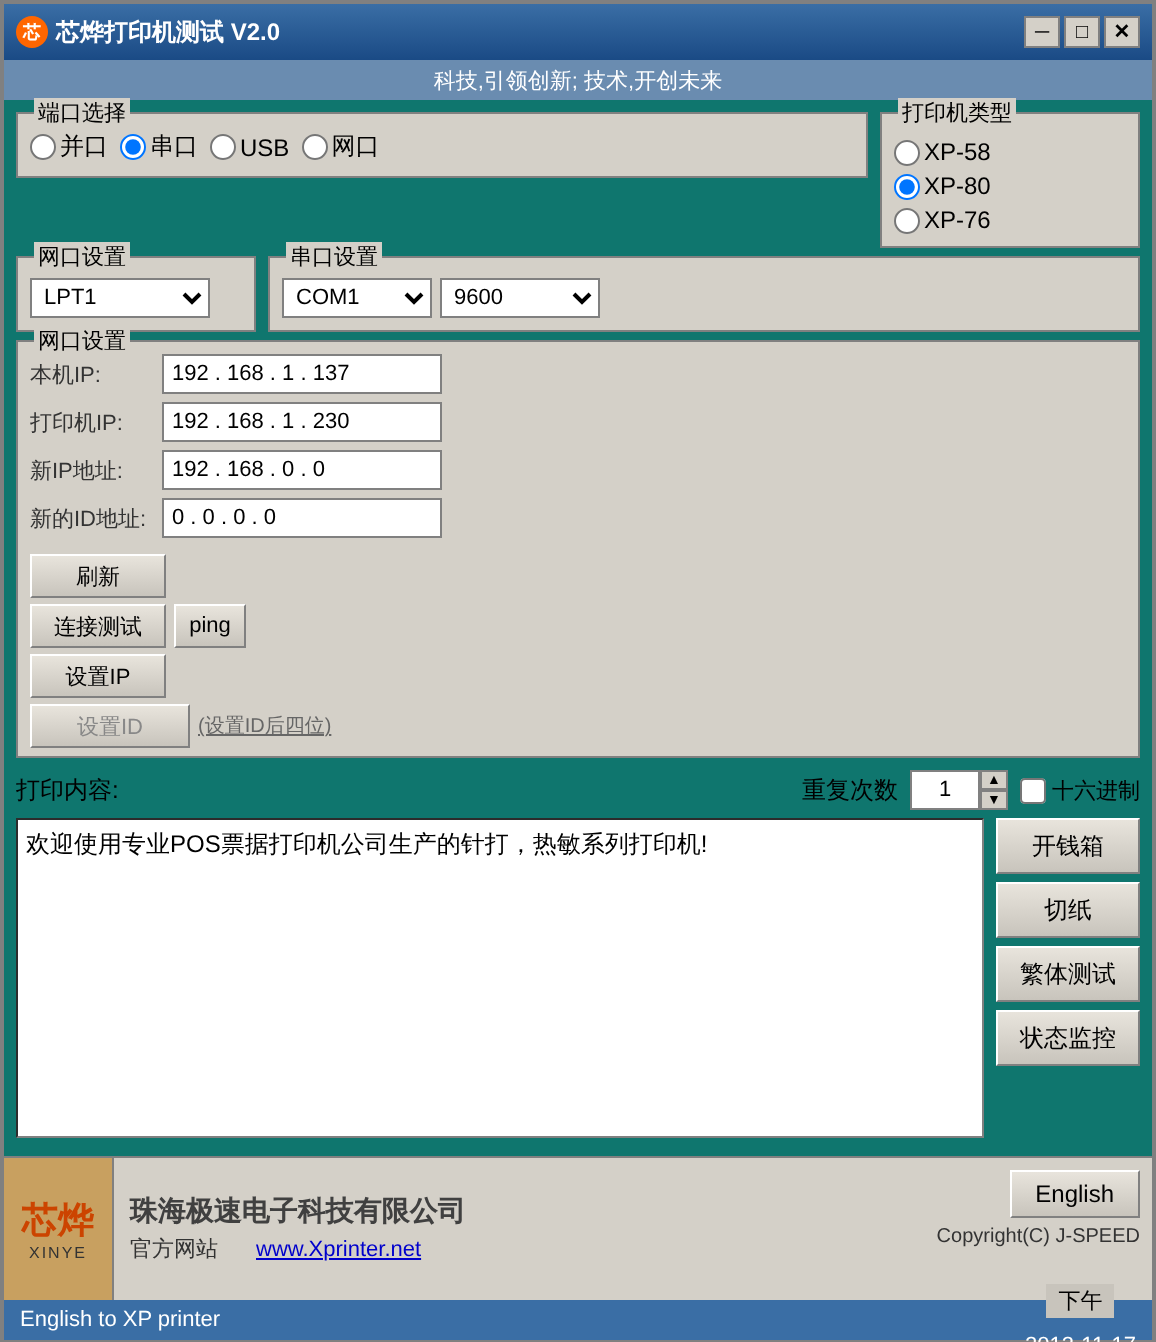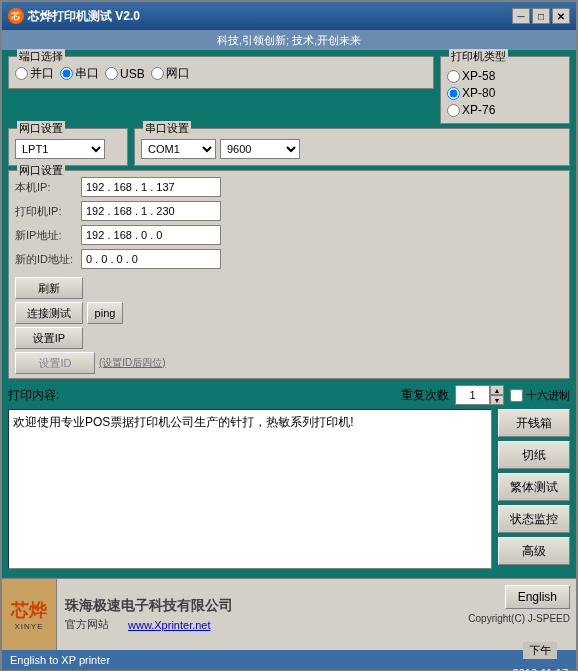--- a/index.html
+++ b/index.html
@@ -607,21 +607,20 @@
 
     <div class="main-area">
       <div class="text-area-container">
         <textarea style="">欢迎使用专业POS票据打印机公司生产的针打，热敏系列打印机!</textarea>
       </div>
       <div class="right-buttons">
         <button class="right-btn">开钱箱</button>
         <button class="right-btn">切纸</button>
         <button class="right-btn">繁体测试</button>
         <button class="right-btn">状态监控</button>
-        <button class="right-btn">高级</button>
       </div>
     </div>
 
   </div>
 
   <div class="status-bar">
     <div class="company-logo">
       <span class="logo-text-big">芯烨</span>
       <span class="logo-text-small">XINYE</span>
     </div>

